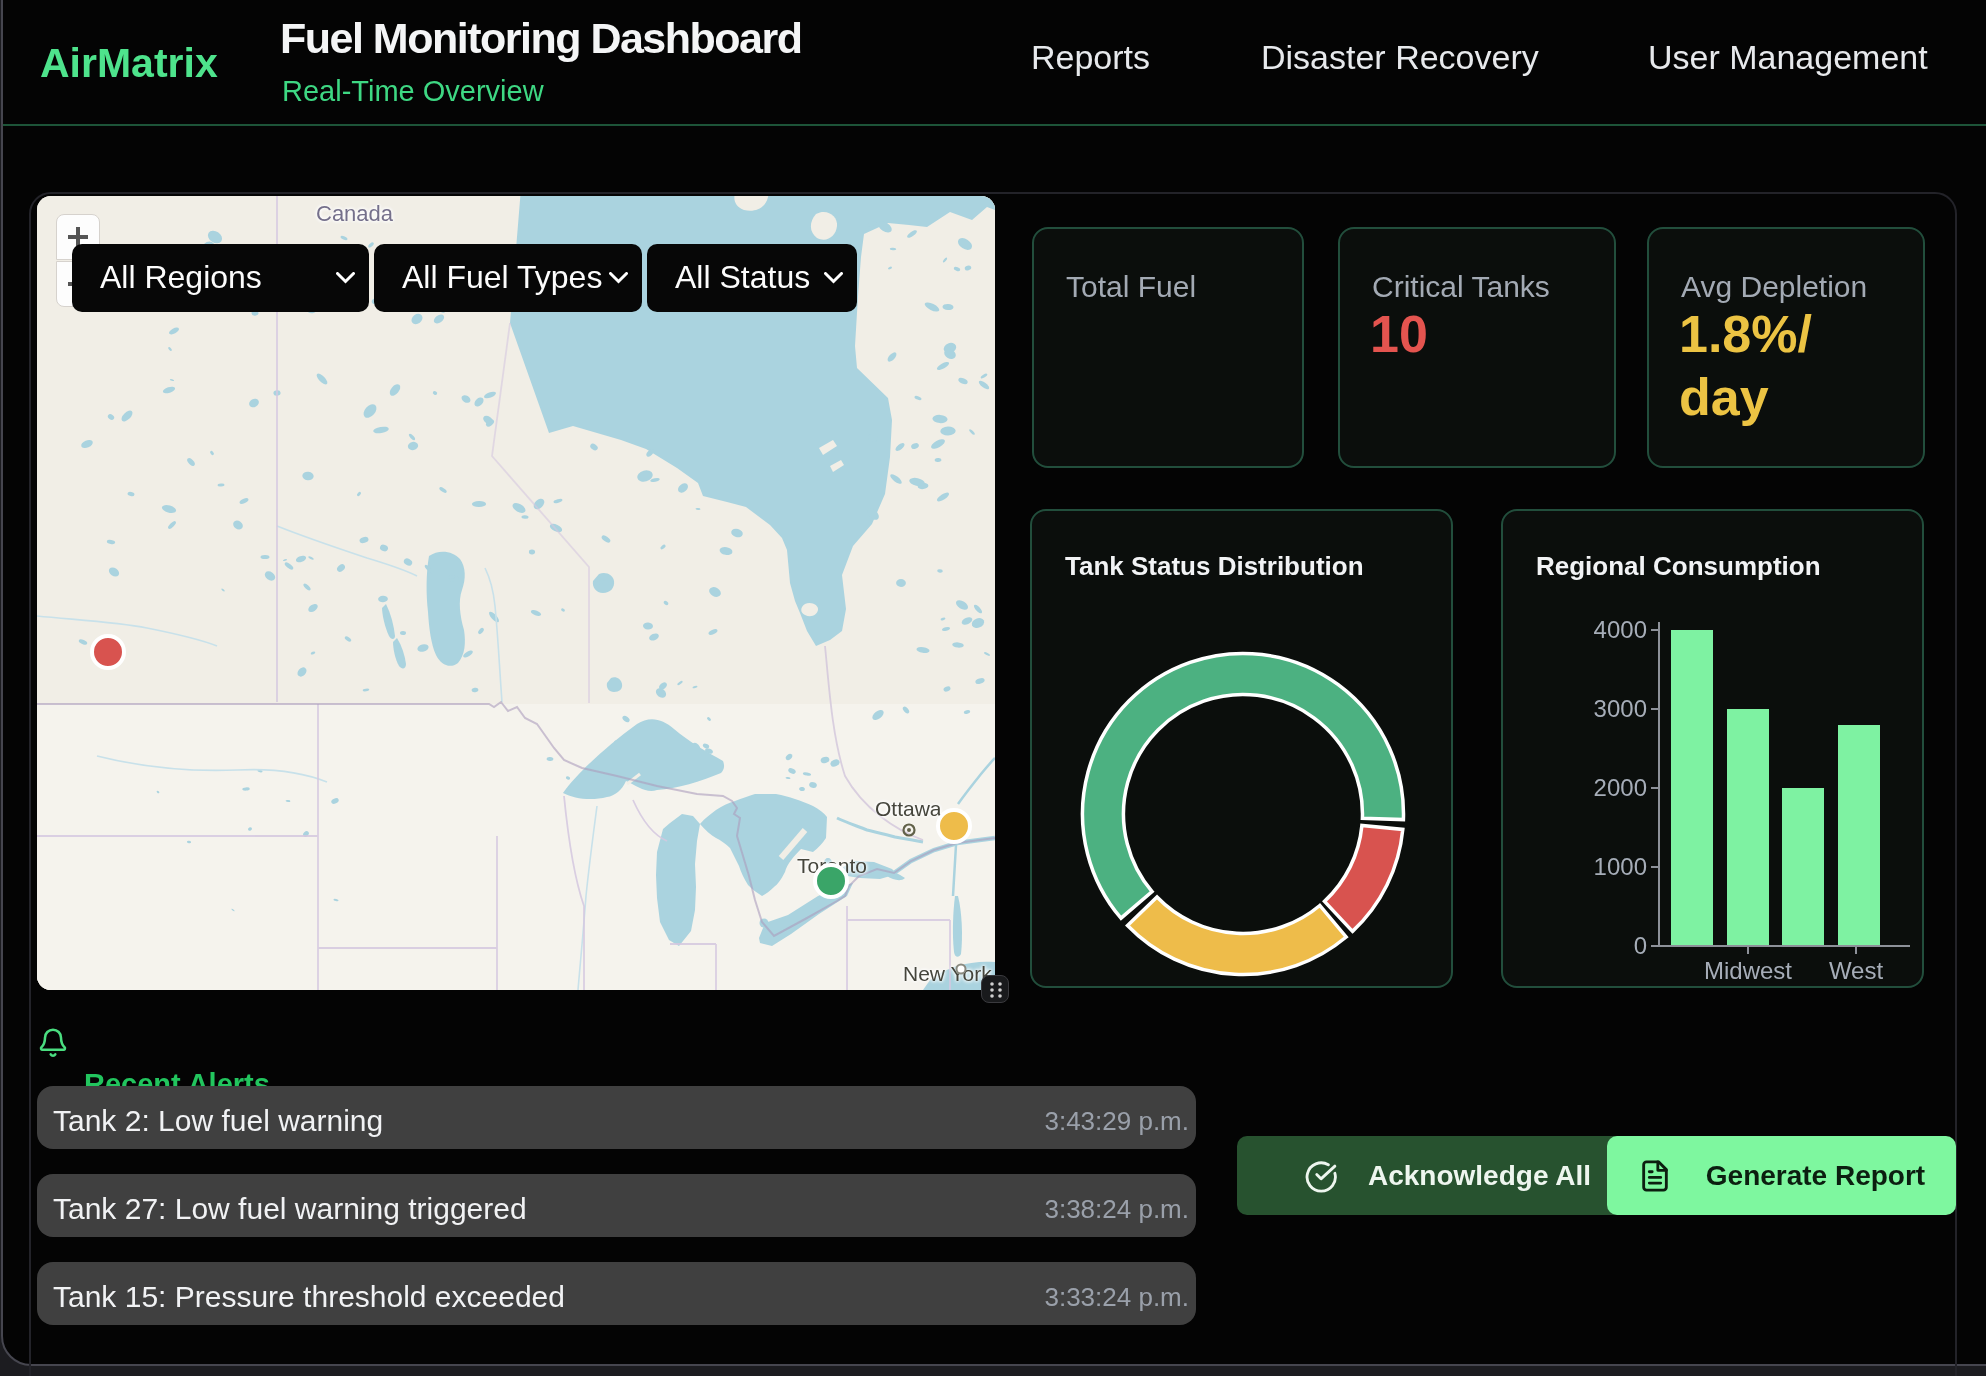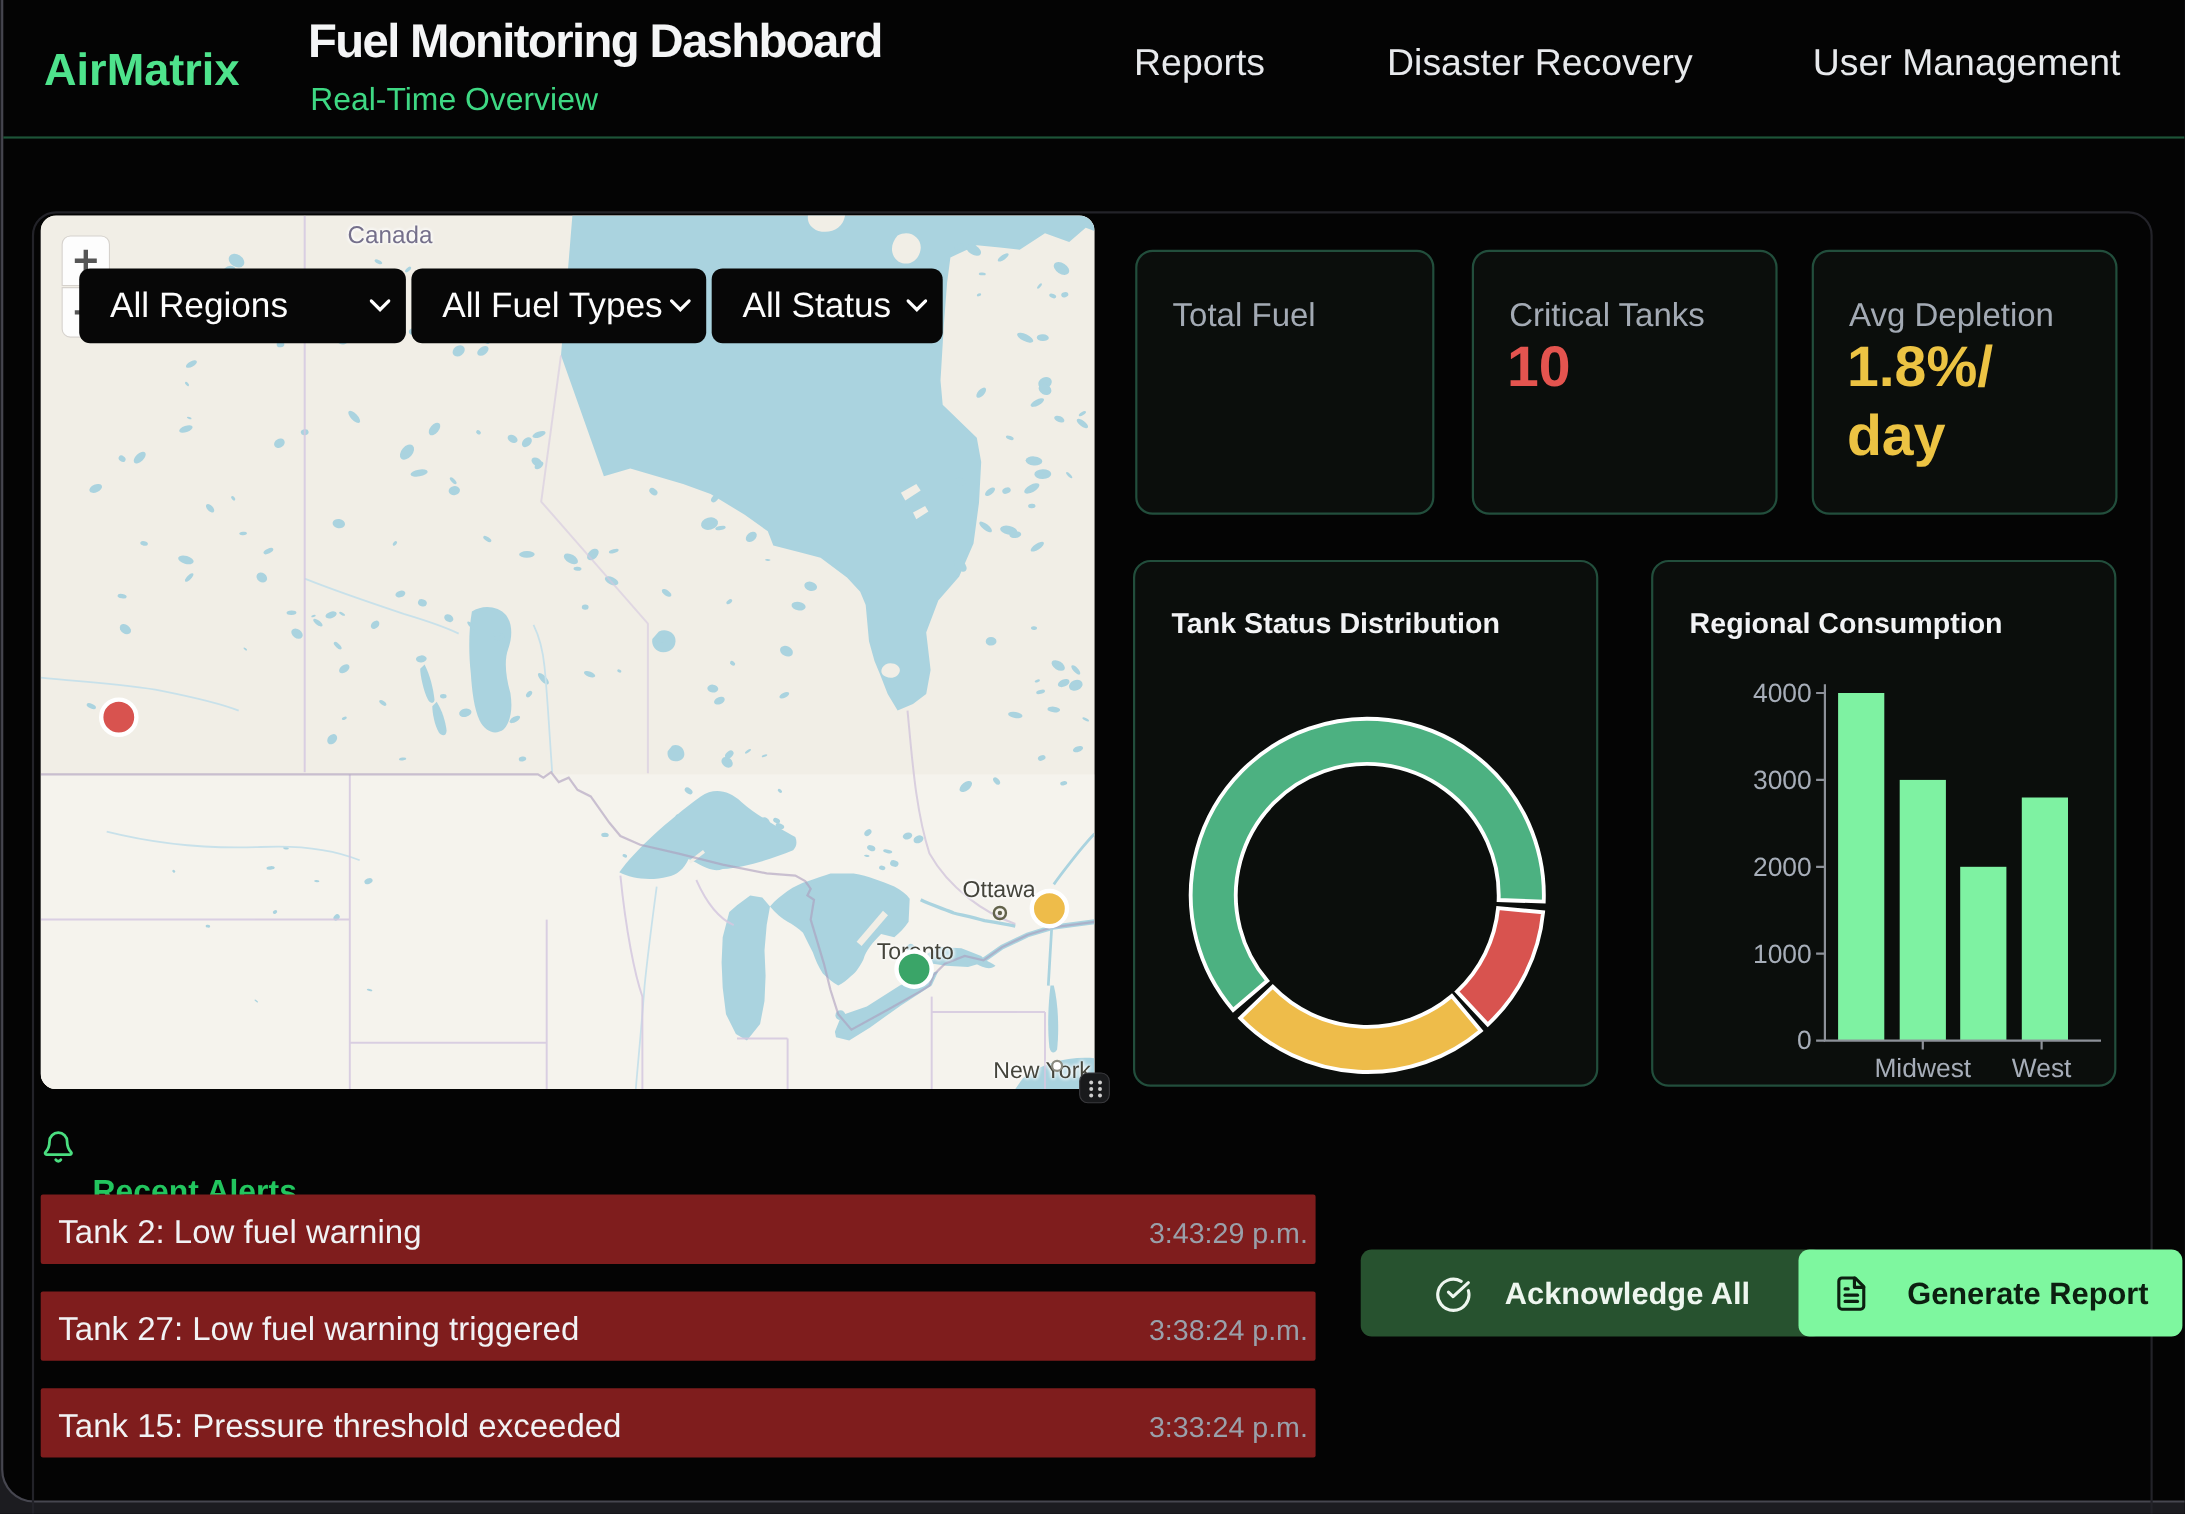--- a/index.html
+++ b/index.html
@@ -28,22 +28,22 @@
   .drop { position:absolute; top:244px; height:68px; background:#070707; border-radius:10px;
     color:#fcfcfc; font-size:32px; line-height:66px; padding-left:28px; }
   .chev { position:absolute; top:28px; width:19px; height:12px; }
   .marker { position:absolute; border-radius:50%; width:36px; height:36px; border:4.5px solid #fff; }
   
   .card { position:absolute; background:#0b0e0c; border:2px solid #224e3c; border-radius:16px; }
   .statlabel { position:absolute; left:32px; top:41px; font-size:30px; color:#a3aab4; }
   .statvalue { position:absolute; left:30px; top:74px; font-size:52px; font-weight:bold; line-height:63px; }
   .ctitle { position:absolute; left:33px; top:40px; font-size:26px; font-weight:bold; color:#f2f3f5; }
   
-  .arow { position:absolute; left:37px; width:1159px; height:63px; background:#7f1d1d;
-    border-radius:2px; color:#f1f2f4; font-size:30px; line-height:70px; padding-left:16px; }
+  .arow { position:absolute; left:37px; width:1159px; height:63px; background:#404040;
+    border-radius:16px; color:#f1f2f4; font-size:30px; line-height:70px; padding-left:16px; }
   .atime { position:absolute; right:7px; top:0; color:#9aa0aa; font-size:26px;text-align:center; }
   .btn { position:absolute; top:1136px; height:79px; border-radius:10px; font-weight:bold;
     font-size:28px; display:flex; align-items:center; justify-content:center; }
 </style></head>
 <body>
 <div id="stage">
   <div id="window"></div>
   <div id="panel"></div>
   <div id="header">
     <div class="abs logo">AirMatrix</div>
@@ -434,21 +434,21 @@
 
   <div class="arow" style="top:1086px;">Tank 2: Low fuel warning<span class="atime">3:43:29 p.m.</span></div>
   <div class="arow" style="top:1174px;">Tank 27: Low fuel warning triggered<span class="atime">3:38:24 p.m.</span></div>
   <div class="arow" style="top:1262px;">Tank 15: Pressure threshold exceeded<span class="atime">3:33:24 p.m.</span></div>
 
   <div class="btn" style="left:1237px;width:421px;background:#27522f;color:#eef6ef;">
     <svg width="34" height="34" viewBox="0 0 24 24" style="margin-right:30px;" fill="none" stroke="#eef6ef" stroke-width="2" stroke-linecap="round" stroke-linejoin="round">
       <path d="M21.8,10.1 A10,10 0 1 1 17.2,4.1"></path>
         <path d="M9,11 l3,3 L21.8,5"></path>
     </svg>Acknowledge All</div>
-  <div class="btn" style="left:1607px;width:349px;background:#7ef79f;color:#0c1f10;margin-left:28px;">
+  <div class="btn" style="left:1607px;width:349px;background:#7ef79f;color:#0c1f10;">
     <svg width="34" height="34" viewBox="0 0 24 24" style="margin-right:34px;" fill="none" stroke="#0c1f10" stroke-width="2" stroke-linecap="round" stroke-linejoin="round">
       <path d="M14.5,2 H6 a2,2 0 0 0 -2,2 v16 a2,2 0 0 0 2,2 h12 a2,2 0 0 0 2,-2 V7.5 Z"></path>
       <path d="M14,2 v6 h6"></path>
         <path d="M16,13 H8"></path>
         <path d="M16,17 H8"></path>
         <path d="M10,9 H8"></path>
     </svg>Generate Report</div>
 </div>
 
 </body></html>

